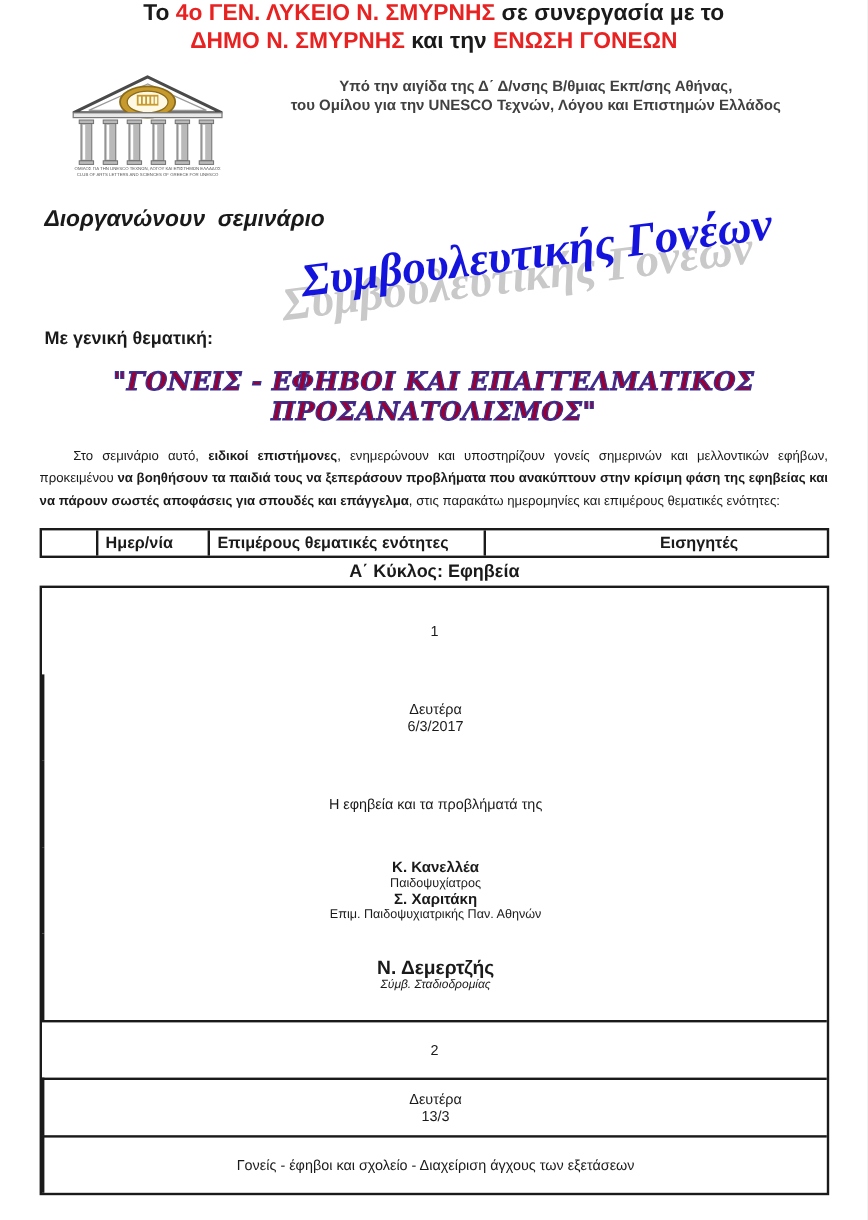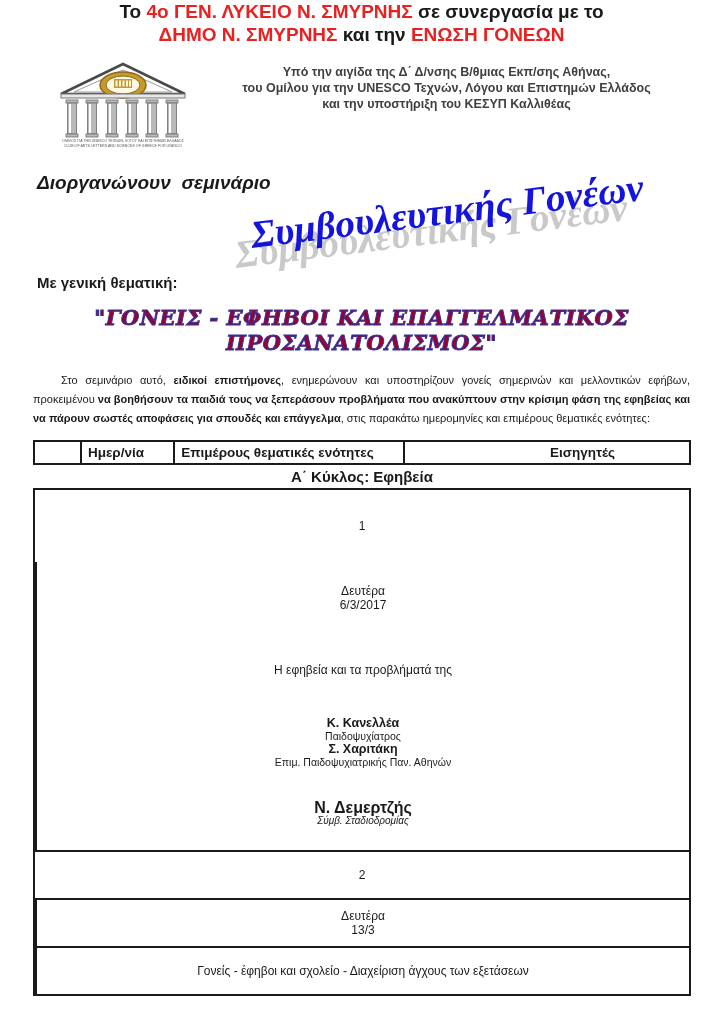--- a/index.html
+++ b/index.html
@@ -107,21 +107,20 @@
           <rect x="91" y="42" width="2" height="29"></rect>
             <rect x="111" y="42" width="2" height="29"></rect>
         </g>
         <text x="65" y="80" text-anchor="middle" font-size="3.6" fill="#555">ΟΜΙΛΟΣ ΓΙΑ ΤΗΝ UNESCO ΤΕΧΝΩΝ, ΛΟΓΟΥ ΚΑΙ ΕΠΙΣΤΗΜΩΝ ΕΛΛΑΔΟΣ</text>
         <text x="65" y="85" text-anchor="middle" font-size="3.6" fill="#555">CLUB OF ARTS LETTERS AND SCIENCES OF GREECE FOR UNESCO</text>
       </svg>
     </div>
     <div class="aegis">
       <div>Υπό την αιγίδα της Δ΄ Δ/νσης Β/θμιας Εκπ/σης Αθήνας,</div>
       <div>του Ομίλου για την UNESCO Τεχνών, Λόγου και Επιστημών Ελλάδος</div>
-      <div>και την υποστήριξη του ΚΕΣΥΠ Καλλιθέας</div>
     </div>
   </div>
 
   <div class="org-line">Διοργανώνουν&nbsp; σεμινάριο</div>
   <div class="wordart-zone">
     <div class="wa wa-shadow">Συμβουλευτικής Γονέων</div>
     <div class="wa wa-main">Συμβουλευτικής Γονέων</div>
   </div>
 
   <div class="theme-label">Με γενική θεματική:</div>

